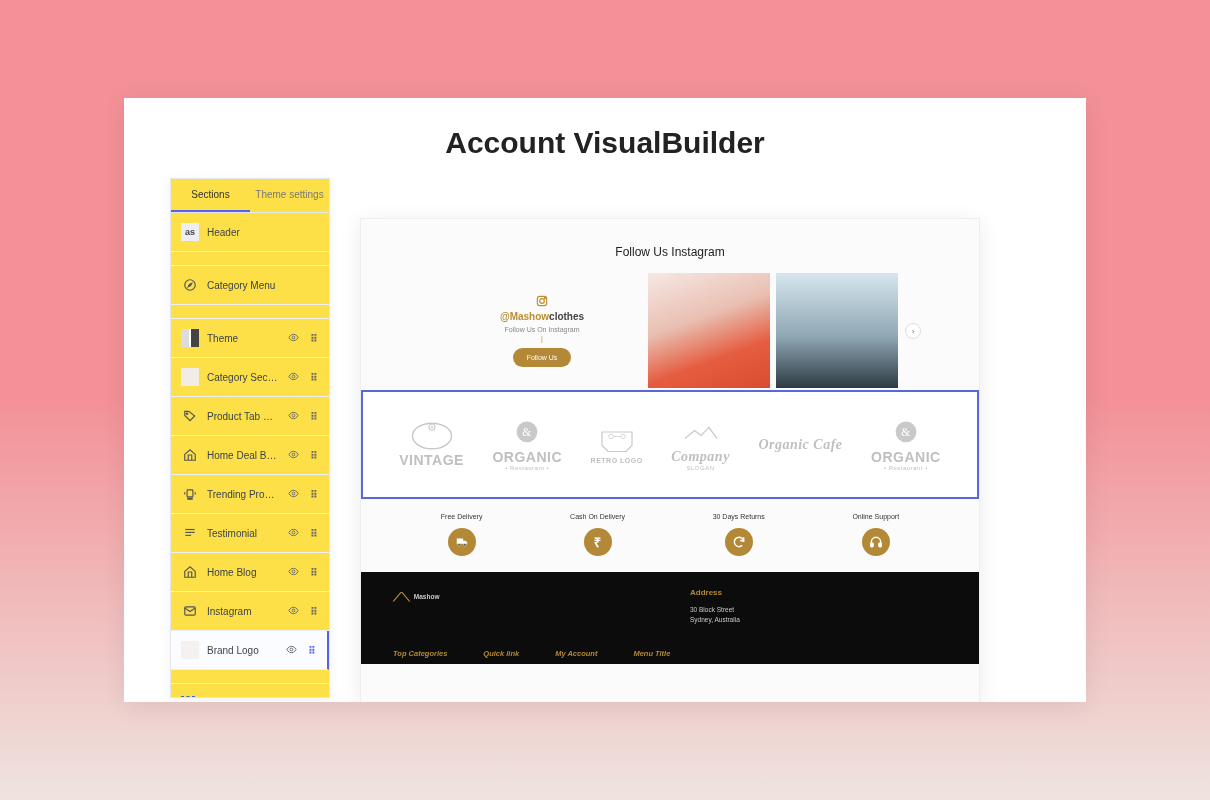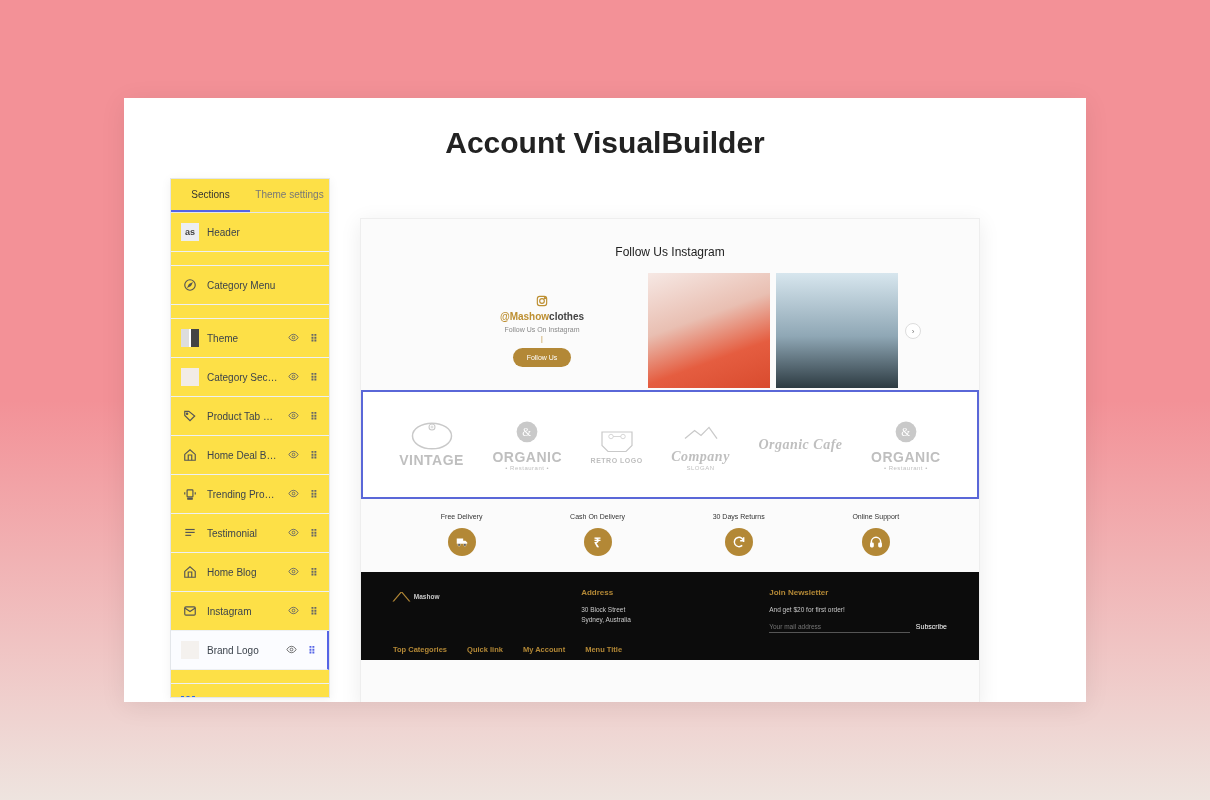--- a/index.html
+++ b/index.html
@@ -102,21 +102,21 @@
   .newsletter { flex: 1.2; }
   .news-sub { font-size: 6.5px; color: #fff; margin-bottom: 6px; }
   .news-form { display: flex; }
   .news-form input {
     flex: 1; background: transparent; border: none; border-bottom: 1px solid #555;
     color: #888; font-size: 6.5px; padding: 2px 0;
   }
   .news-form button {
     background: transparent; border: none; color: #fff; font-size: 7px; margin-left: 6px;
   }
-  .frow2 { display: flex; gap: 20px; margin-top: 12px; }
+  .frow2 { display: flex; gap: 36px; margin-top: 24px; font-style: italic; }
   .frow2 div { font-size: 7.5px; color: #b38836; font-weight: 600; }
   .logo { display: flex; align-items: center; gap: 4px; color: #fff; font-size: 11px; font-weight: 600; }
   .logo-mark { color: #b38836; font-size: 12px; }
 </style>
 </head>
 <body>
 
 <div class="card">
   <div class="title">Account VisualBuilder</div>
   <div class="content">
@@ -396,28 +396,20 @@
               <div class="logo">
                 <span class="logo-mark">⟋⟍</span>
                 <span>Mashow</span>
               </div>
             </div>
             <div class="fcol" style="flex:1">
               <h4>Address</h4>
               <div>30 Block Street</div>
               <div>Sydney, Australia</div>
             </div>
-            <div class="fcol newsletter">
-              <h4>Join Newsletter</h4>
-              <div class="news-sub">And get $20 for first order!</div>
-              <div class="news-form">
-                <input placeholder="Your mail address" style="">
-                <button>Subscribe</button>
-              </div>
-            </div>
           </div>
           <div class="frow2">
             <div>Top Categories</div>
             <div>Quick link</div>
             <div>My Account</div>
             <div>Menu Title</div>
           </div>
         </div>
 
       </div>

